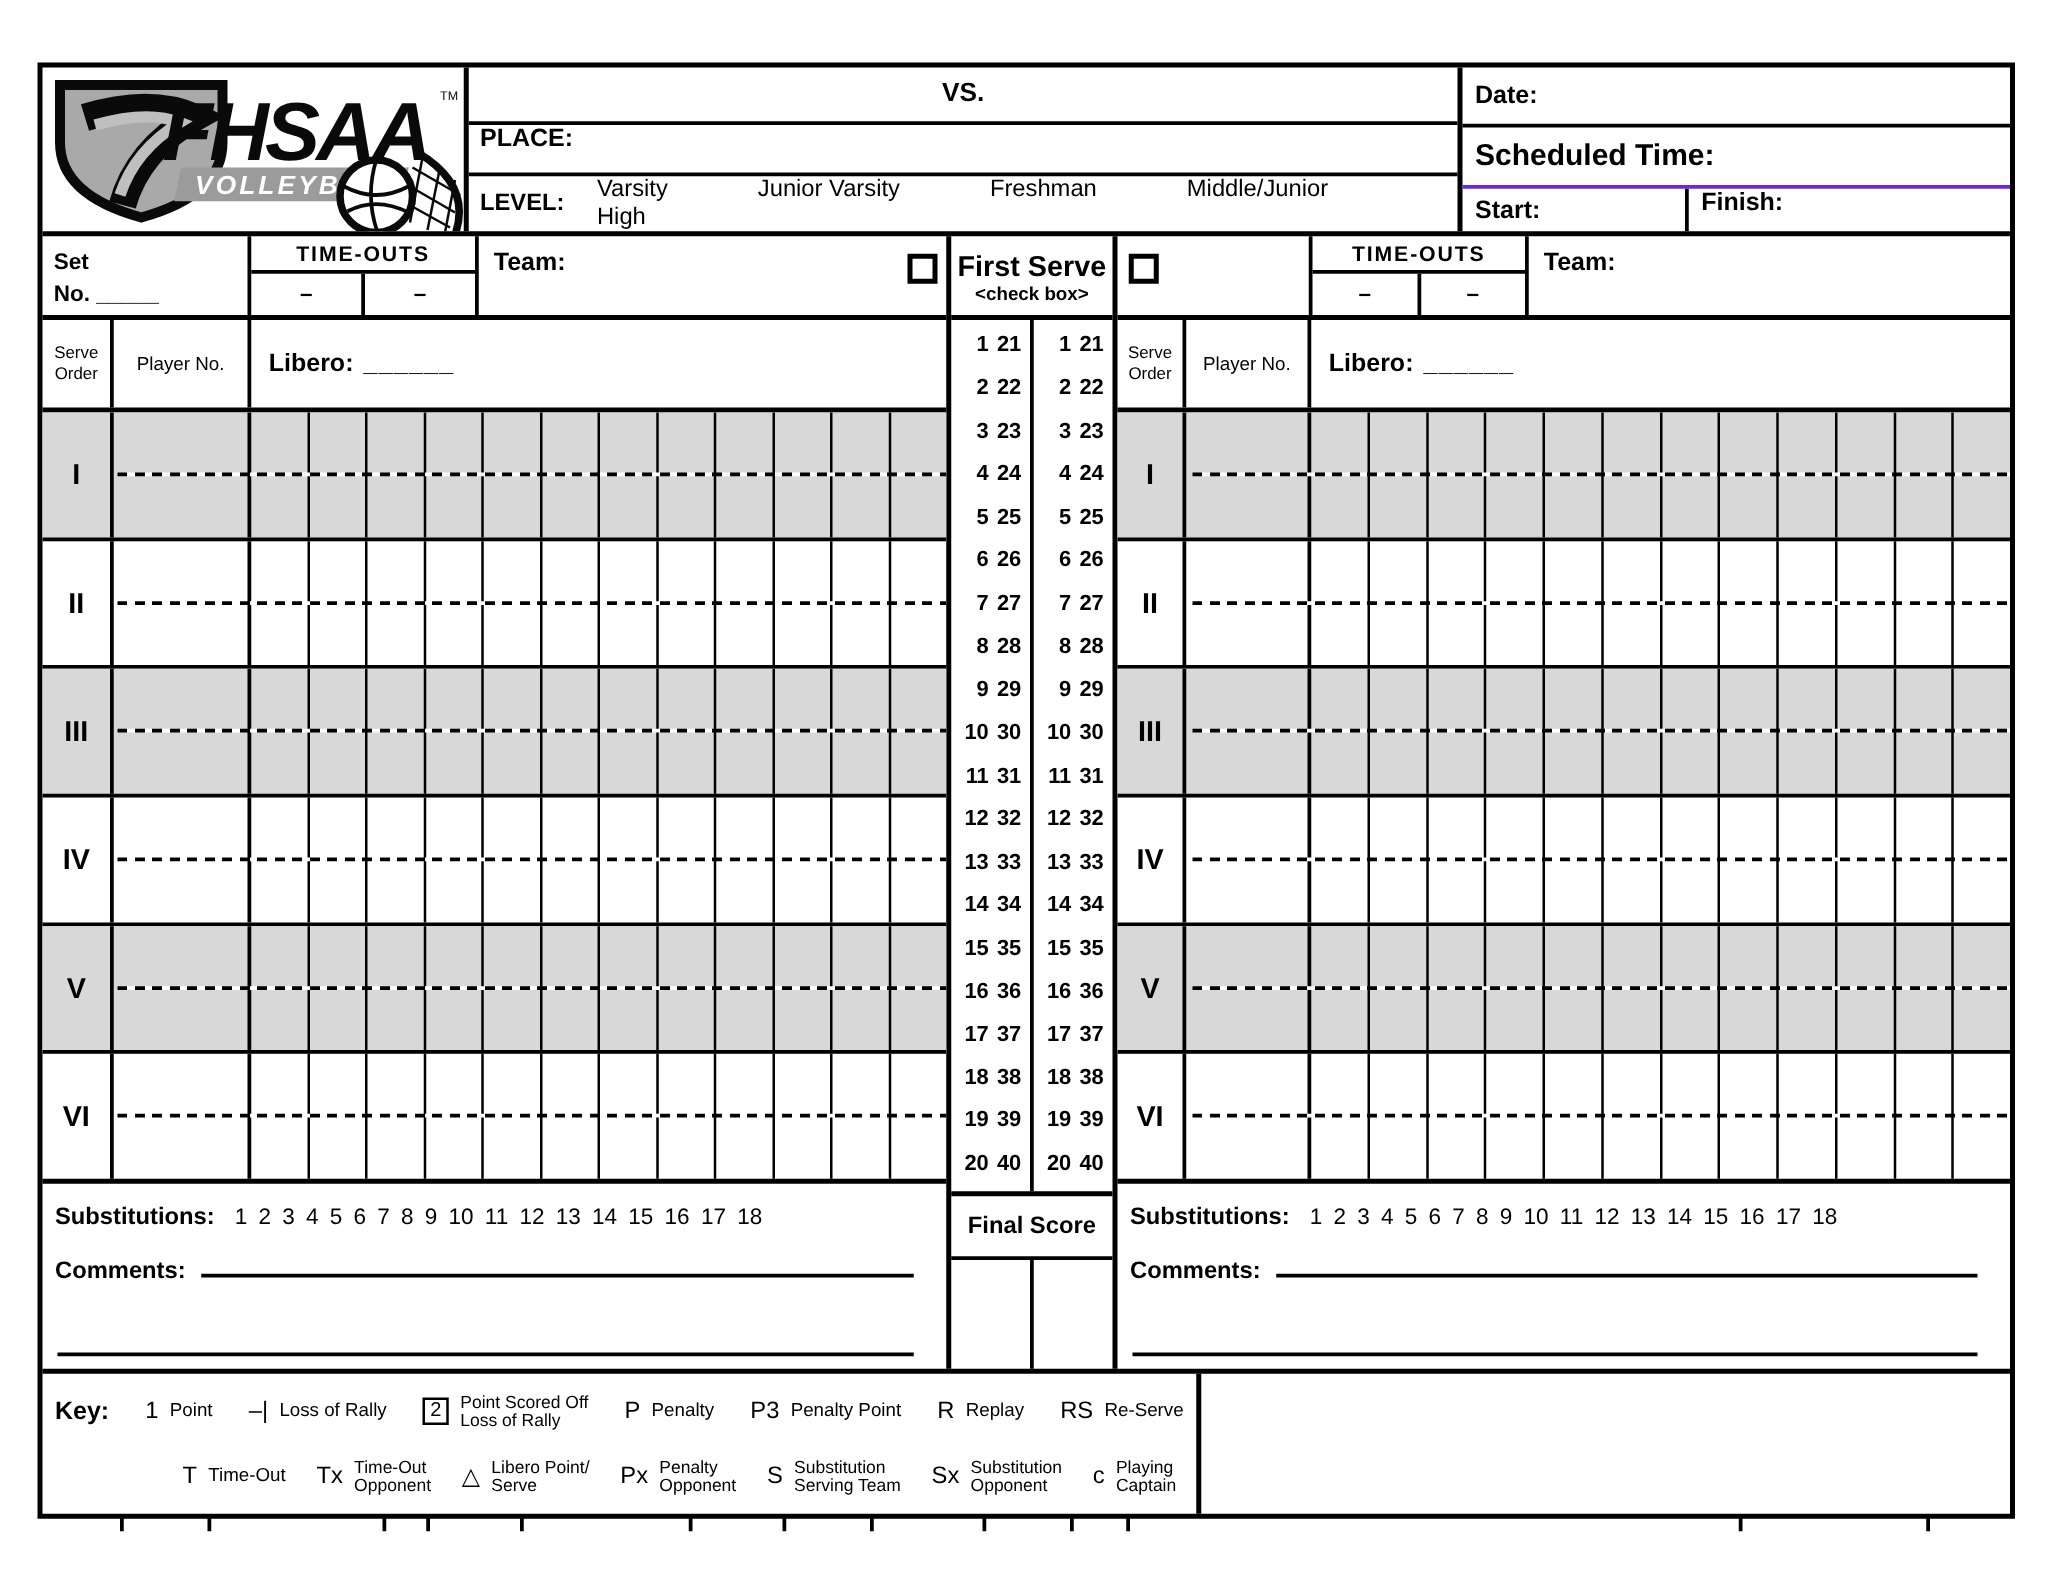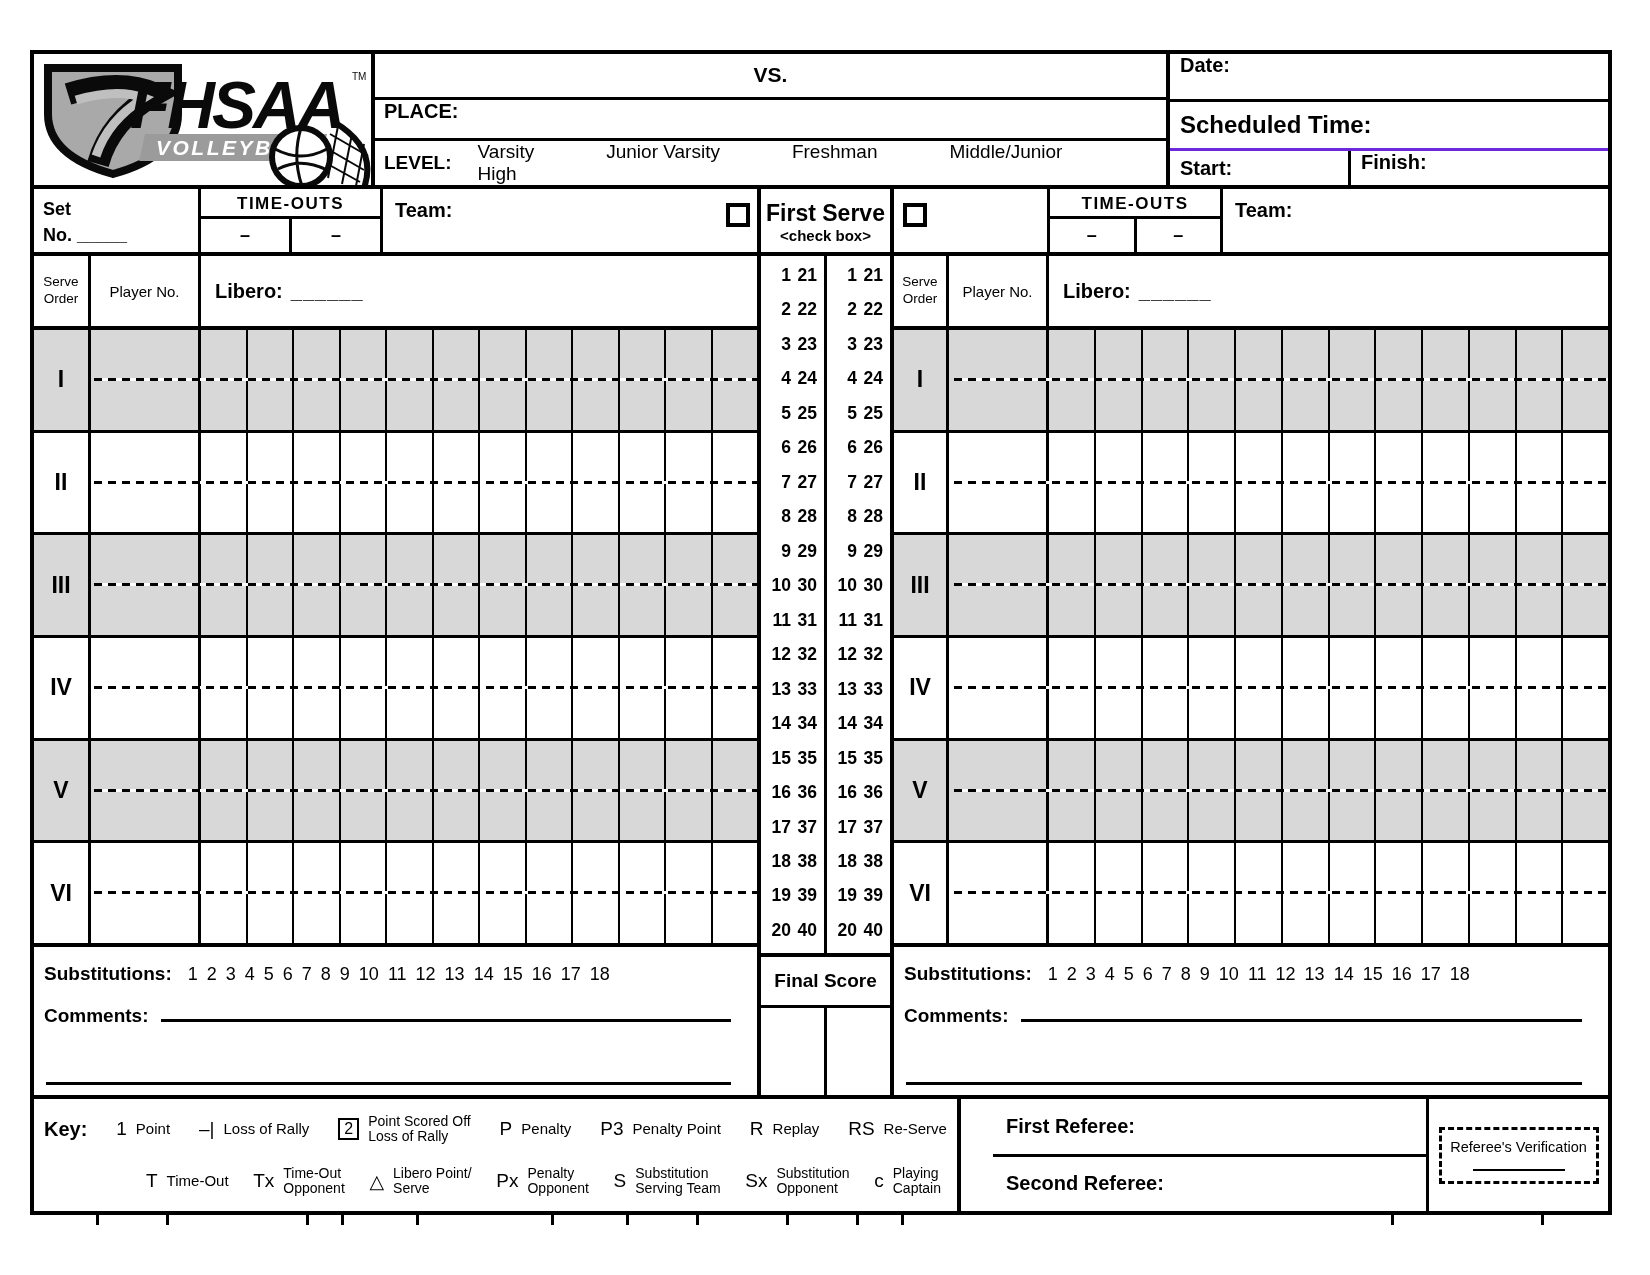--- a/index.html
+++ b/index.html
@@ -14,21 +14,21 @@
   .logo-cell { width: 341px; border-right: 4px solid #000; position: relative; overflow: hidden; }
   .header-center { width: 795px; border-right: 4px solid #000; display: flex; flex-direction: column; }
   .hc-r1 { height: 48px; border-bottom: 3px solid #000; display: flex; align-items: center;
            justify-content: center; font-weight: bold; font-size: 21px; }
   .hc-r2 { height: 43px; border-bottom: 3px solid #000; display: flex; align-items: flex-start;
            padding-left: 9px; font-weight: bold; font-size: 20px; }
   .hc-r3 { flex: 1; display: flex; align-items: center; padding-left: 9px; font-size: 19px; }
   .hc-r3 .lvl-label { font-weight: bold; margin-right: 26px; }
   .level-opt { margin-right: 72px; }
   .header-right { flex: 1; display: flex; flex-direction: column; }
-  .hr-r1 { height: 48px; border-bottom: 3px solid #000; display: flex; 
+  .hr-r1 { height: 48px; border-bottom: 3px solid #000; display: flex; align-items: center;
            padding-left: 10px; font-weight: bold; font-size: 20px; }
   .hr-r2 { height: 49px; border-bottom: 3px solid #6d28d9; display: flex; align-items: center;
            padding-left: 10px; font-weight: bold; font-size: 24px; }
   .hr-r3 { flex: 1; display: flex; }
   .start-cell { width: 181px; border-right: 3px solid #000; display: flex; align-items: center;
                 padding-left: 10px; font-weight: bold; font-size: 20px; }
   .finish-cell { flex: 1; display: flex; align-items: flex-start; padding-left: 10px;
                  font-weight: bold; font-size: 20px; }
 
   
@@ -105,21 +105,21 @@
           font-weight: 600; font-size: 17.5px; }
   .pa { width: 22px; text-align: right; }
   .pb { width: 26px; text-align: right; }
   .final-label { height: 52px; border-top: 4px solid #000; display: flex; align-items: center;
                  justify-content: center; font-weight: bold; font-size: 19px; }
   .final-cells { height: 90px; border-top: 3px solid #000; display: flex; }
   .fcell { flex: 1; }
   .fcell + .fcell { border-left: 3px solid #000; }
 
   
-  .bottom { height: 116px; border-top: 4px solid #000; display: flex; gap: 32px; }
+  .bottom { height: 116px; border-top: 4px solid #000; display: flex; }
   .key-area { width: 927px; border-right: 4px solid #000; display: flex; flex-direction: column;
               justify-content: space-around; padding: 4px 6px 4px 10px; }
   .key-row { display: flex; align-items: center; }
   .key-row.r1 { justify-content: space-between; padding-right: 4px; }
   .key-row.r2 { justify-content: space-between; padding: 0 10px 0 102px; }
   .key-label { font-weight: bold; font-size: 20px; }
   .key-item { display: flex; align-items: center; }
   .ksym { font-size: 19px; font-weight: 500; margin-right: 9px; white-space: nowrap; }
   .ksym.boxed { border: 2px solid #000; padding: 0 4px; font-size: 16px; }
   .kdesc { font-size: 15px; line-height: 1.08; }
@@ -743,32 +743,16 @@
               <span class="kdesc two">Substitution<br>Serving Team</span>
             </div><div class="key-item">
               <span class="ksym">Sx</span>
               <span class="kdesc two">Substitution<br>Opponent</span>
             </div><div class="key-item">
               <span class="ksym">c</span>
               <span class="kdesc two">Playing<br>Captain</span>
             </div></span>
       </div>
     </div>
-    <div class="ref-area">
-      <div class="ref-left">
-        <div class="ref-row first">
-          <span>First Referee:</span>
-        </div>
-        <div class="ref-row">
-          <span>Second Referee:</span>
-        </div>
-      </div>
-      <div class="verif-cell">
-        <div class="verif-box">
-          <div class="verif-text">Referee's Verification</div>
-          <div class="verif-underline"></div>
-        </div>
-      </div>
-    </div>
   </div>
 
   <div style="display:contents"><div class="tick" style="left: 62px;"></div><div class="tick" style="left: 132px;"></div><div class="tick" style="left: 272px;"></div><div class="tick" style="left: 307px;"></div><div class="tick" style="left: 382px;"></div><div class="tick" style="left: 517px;"></div><div class="tick" style="left: 592px;"></div><div class="tick" style="left: 662px;"></div><div class="tick" style="left: 752px;"></div><div class="tick" style="left: 822px;"></div><div class="tick" style="left: 867px;"></div><div class="tick" style="left: 1357px;"></div><div class="tick" style="left: 1507px;"></div></div>
 </div>
 
 </body></html>

